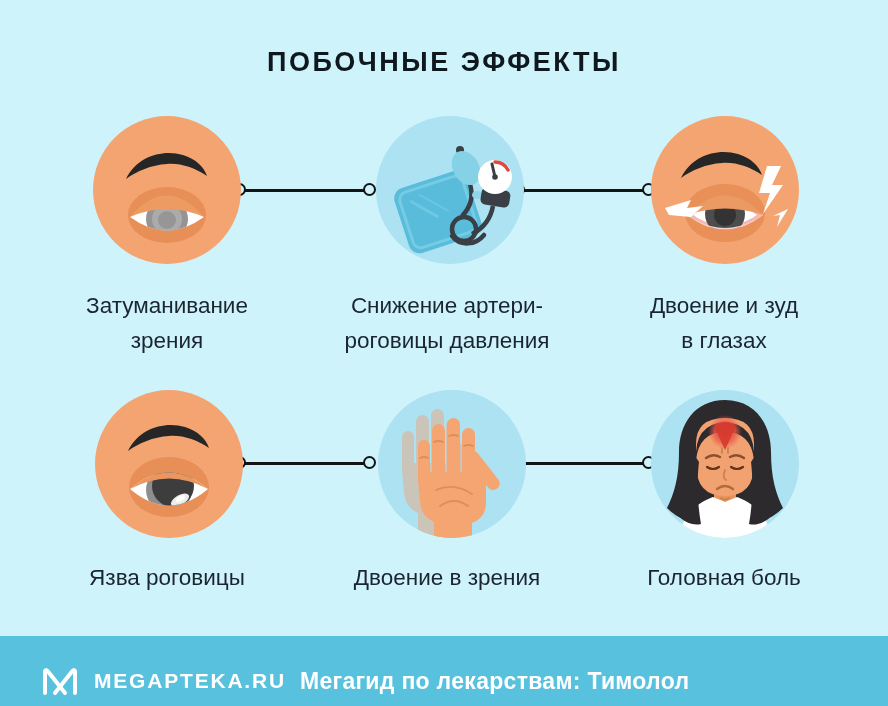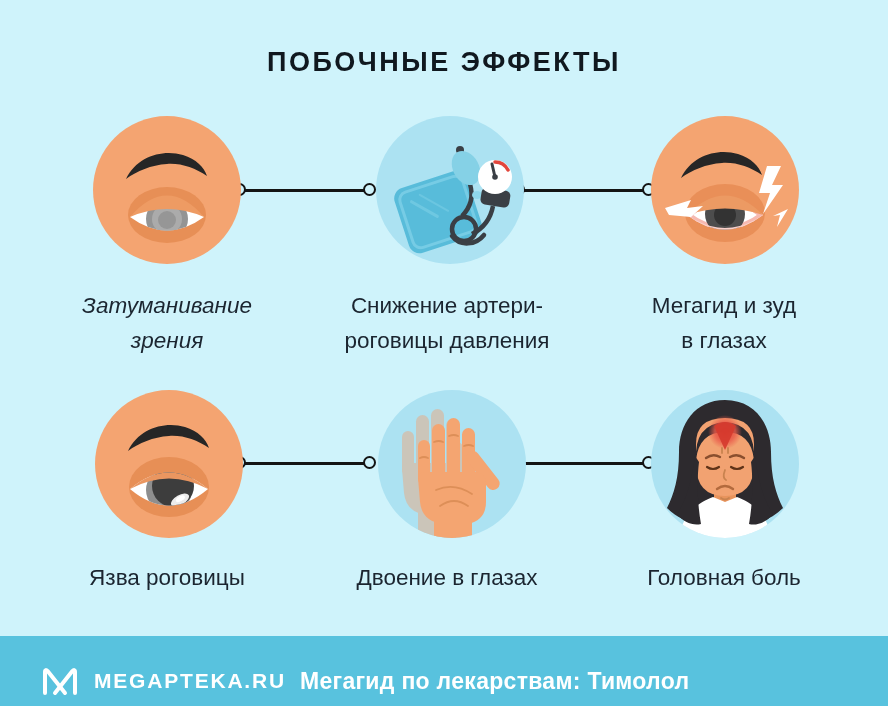--- a/index.html
+++ b/index.html
@@ -24,21 +24,21 @@
   .c4{left:95px;top:390px;}
   .c5{left:378px;top:390px;}
   .c6{left:651px;top:390px;}
   .label{
     position:absolute;width:320px;text-align:center;
     font-size:22.5px;line-height:35px;font-weight:500;
     color:var(--label,#1b2530);
   }
   .label span{display:block;}
   .label span:empty{display:none;}
-  .l1{left:7px;top:288px;font-style:italic;}
+  .l1{left:7px;top:288px;}
   .l2{left:287px;top:288px;}
   .l3{left:564px;top:288px;}
   .l4{left:7px;top:560px;}
   .l5{left:287px;top:560px;}
   .l6{left:564px;top:560px;}
   .connector{
     position:absolute;height:3px;width:129px;
     background:var(--line,#141414);
   }
   .connector::before,.connector::after{
@@ -247,29 +247,29 @@
 
   <div class="label l1">
     <span>Затуманивание</span>
     <span>зрения</span>
   </div>
   <div class="label l2">
     <span>Снижение артери-</span>
     <span>роговицы давления</span>
   </div>
   <div class="label l3">
-    <span>Мегагид и зуд</span>
+    <span>Двоение и зуд</span>
     <span>в глазах</span>
   </div>
   <div class="label l4">
     <span>Язва роговицы</span>
 
   </div>
   <div class="label l5">
-    <span>Двоение в глазах</span>
+    <span>Двоение в зрения</span>
 
   </div>
   <div class="label l6">
     <span>Головная боль</span>
 
   </div>
 
   <div class="footer">
     <svg class="logo" viewBox="0 0 44 34">
       <g stroke="#ffffff" stroke-width="4" fill="none" stroke-linecap="round" stroke-linejoin="round">

